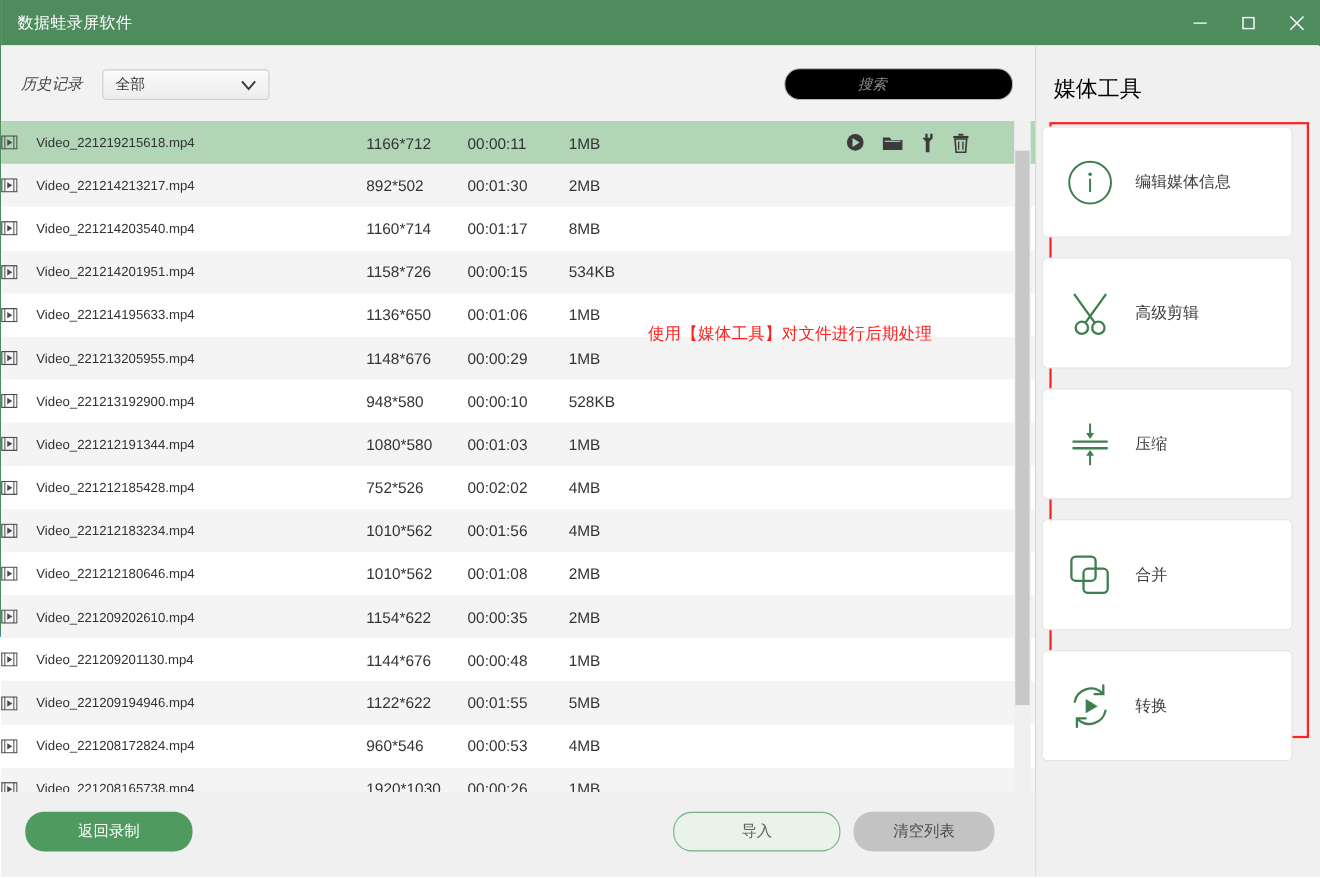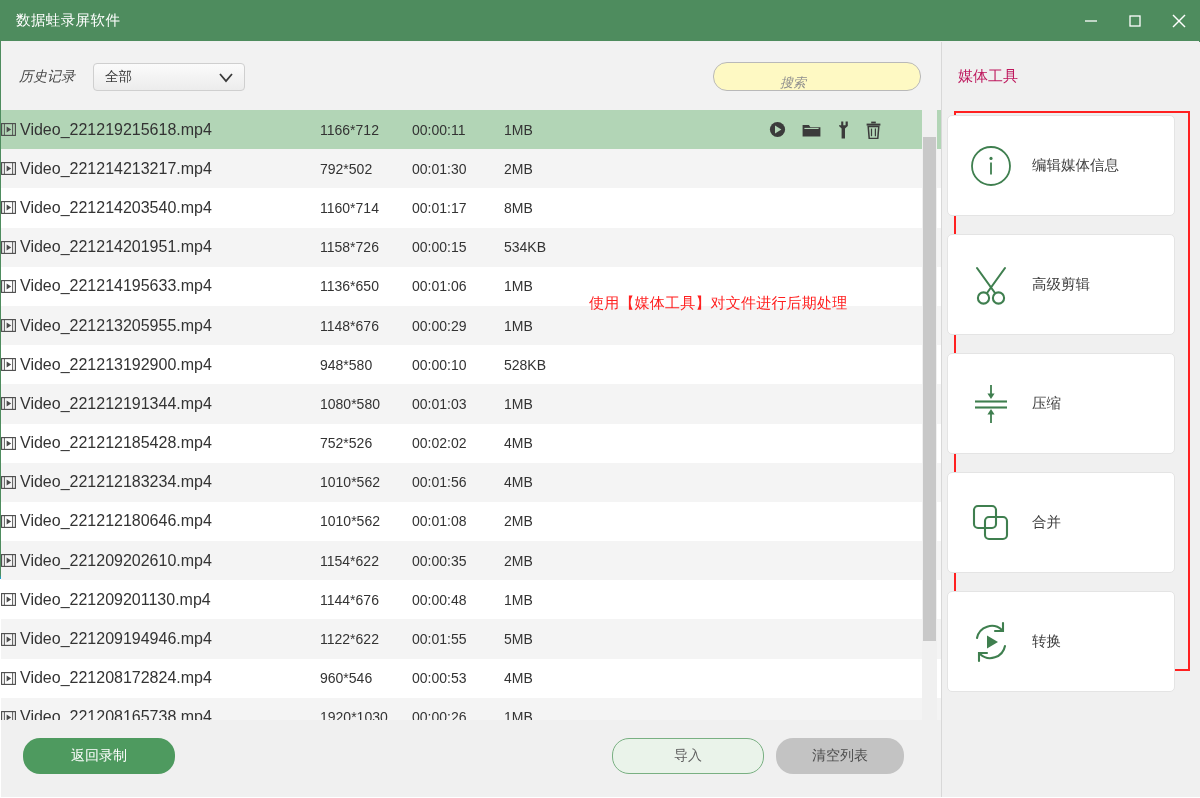--- a/index.html
+++ b/index.html
@@ -69,24 +69,24 @@
     font-size: 13.5px; color: #3a3a3a;
     margin-left: 11px; white-space: nowrap;
   }
   .history-select .chev {
     position: absolute; right: 10px; top: 7px;
   }
 
   .search-box {
     position: absolute; left: 712px; top: 62px;
     width: 208px; height: 29px;
-    background: #fef9c3;
+    background: #000000;
     border: 1px solid #b9b9b9;
     border-radius: 14px;
-    display: flex; align-items: flex-end; gap: 48px;
+    display: flex; align-items: center; gap: 48px;
   }
   .search-box .sicon { margin-left: 11px; display:block; }
   .search-input {
     border: none; outline: none;
     background: transparent;
     font-family: "Liberation Sans", sans-serif;
     font-size: 13px;
     font-style: italic;
     color: #8b8b8b;
     margin-left: 7px;
@@ -104,22 +104,22 @@
   .row {
     position: relative;
     height: 39.2px;
     display: flex; align-items: center;
     background: #ffffff;
     cursor: pointer;
   }
   .row.alt { background: #f4f4f4; }
   .row.sel { background: #b2d5b6; }
   .row-name {
-    font-size: 16px; color: #333333;
-    margin-left: 4px;
+    font-size: 12px; color: #333333;
+    margin-left: 17px;
     white-space: nowrap;
     flex: 0 0 auto;
     width: 300px;
   }
   .row-res {
     font-size: 14px; color: #333333;
     width: 92px;
     text-align: left;
     white-space: nowrap;
   }
@@ -165,21 +165,21 @@
 
   
   .right-panel {
     position: absolute; left: 940px; top: 42px;
     width: 260px; height: 755px;
     background: #f0f0f0;
     border-left: 1px solid #d8d8d8;
   }
   .panel-title {
     position: absolute; left: 16px; top: 25px;
-    font-size: 15px; color: #be185d;
+    font-size: 20px; color: #000000;
     white-space: nowrap;
     text-align: right;
   }
   .tools-outline {
     position: absolute; left: 12px; top: 69px;
     width: 236px; height: 560px;
     border: 2px solid #ff2020;
   }
   .tools-wrap {
     position: absolute; left: 5px; top: 73px;
@@ -322,21 +322,21 @@
         </div>
       </div>
       <div class="row alt">
         <svg width="15" height="13" viewBox="0 0 15 13">
           <rect x="0.6" y="0.6" width="13.8" height="11.8" fill="none" stroke="#4a4a4a" stroke-width="1.1"></rect>
           <line x1="3.4" y1="0.6" x2="3.4" y2="12.4" stroke="#4a4a4a" stroke-width="0.9"></line>
           <line x1="11.6" y1="0.6" x2="11.6" y2="12.4" stroke="#4a4a4a" stroke-width="0.9"></line>
           <polygon points="5.6,3.6 5.6,9.4 10.2,6.5" fill="#4a4a4a"></polygon>
         </svg>
         <span class="row-name">Video_221214213217.mp4</span>
-        <span class="row-res">792*502</span>
+        <span class="row-res">892*502</span>
         <span class="row-dur">00:01:30</span>
         <span class="row-size">2MB</span>
       </div>
       <div class="row">
         <svg width="15" height="13" viewBox="0 0 15 13">
           <rect x="0.6" y="0.6" width="13.8" height="11.8" fill="none" stroke="#4a4a4a" stroke-width="1.1"></rect>
           <line x1="3.4" y1="0.6" x2="3.4" y2="12.4" stroke="#4a4a4a" stroke-width="0.9"></line>
           <line x1="11.6" y1="0.6" x2="11.6" y2="12.4" stroke="#4a4a4a" stroke-width="0.9"></line>
           <polygon points="5.6,3.6 5.6,9.4 10.2,6.5" fill="#4a4a4a"></polygon>
         </svg>

